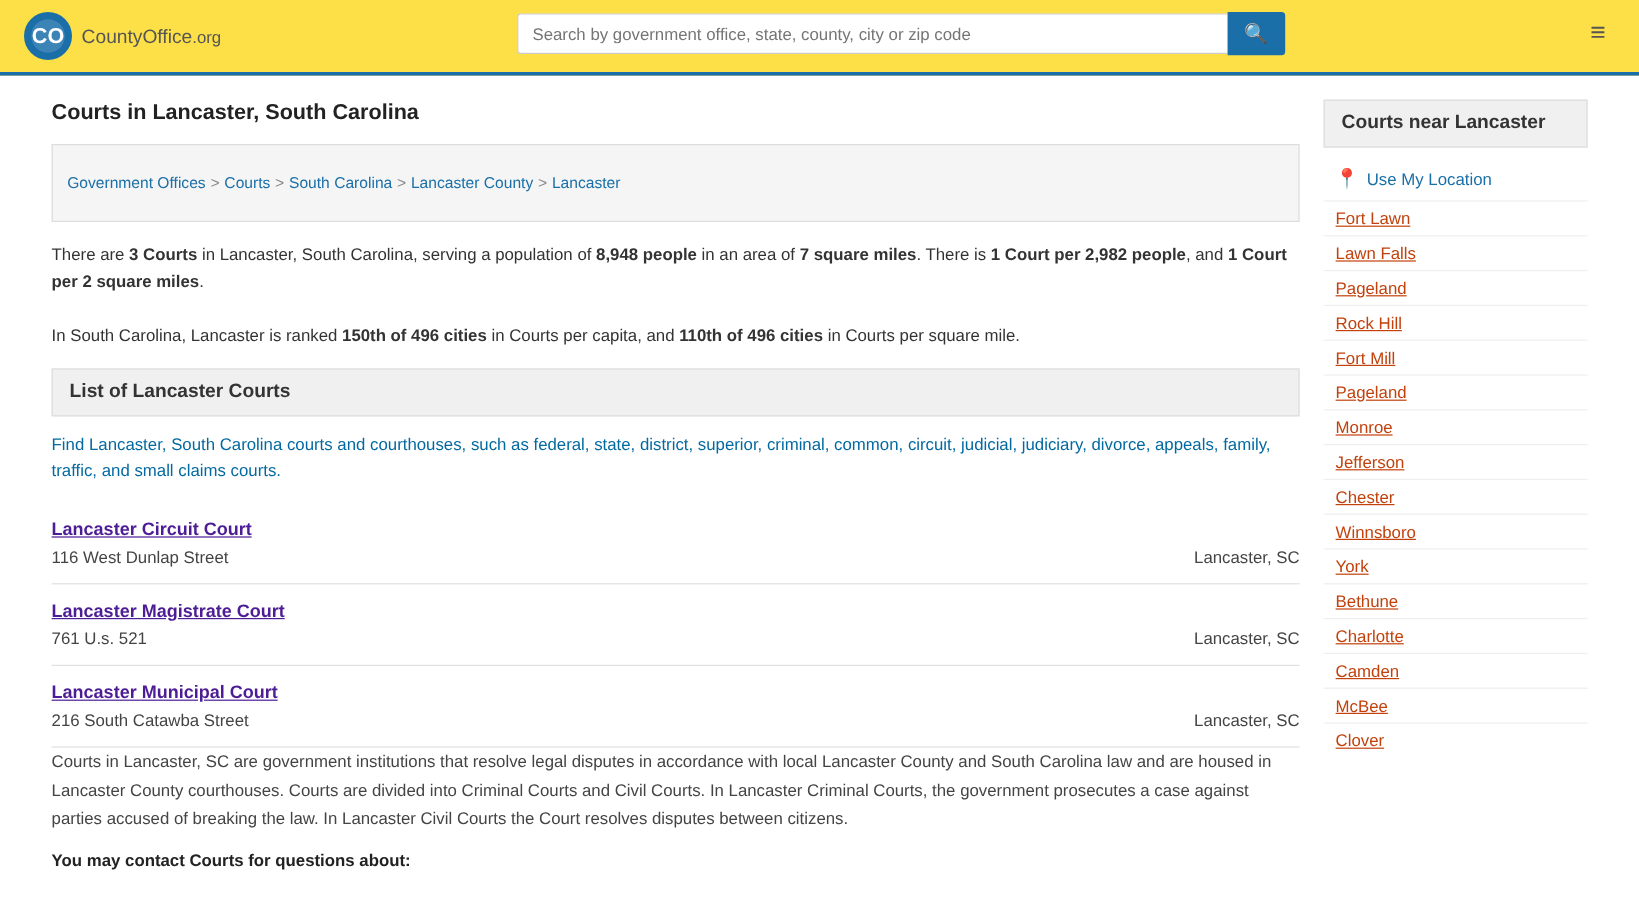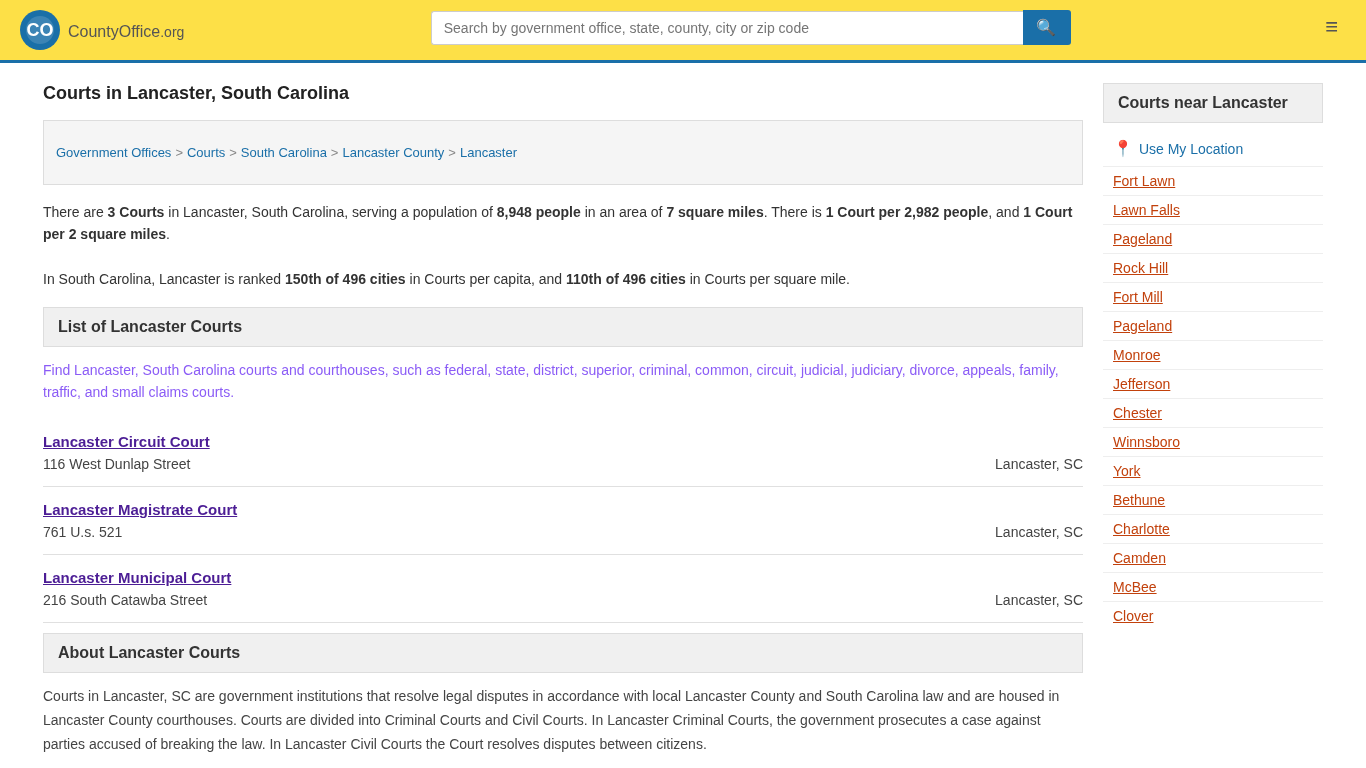--- a/index.html
+++ b/index.html
@@ -130,21 +130,21 @@
       font-weight: bold;
       margin-bottom: 12px;
       margin-top: 10px;
     }
 
     
     .section-desc {
       font-size: 14px;
       line-height: 1.6;
       margin-bottom: 16px;
-      color: #8b5cf6;
+      color: #0369a1;
     }
 
     
     .court-entry {
       border-bottom: 1px solid #e0e0e0;
       padding: 14px 0;
     }
     .court-name {
       font-size: 15px;
       font-weight: bold;
@@ -271,21 +271,20 @@
     </div>
         <div class="court-entry">
       <div class="court-name">Lancaster Municipal Court</div>
       <div class="court-details">
         <span>216 South Catawba Street</span>
         <span>Lancaster, SC</span>
       </div>
     </div>
       </div>
 
-    <div class="section-header">About Lancaster Courts</div>
     <p id="about-paragraph">Courts in Lancaster, SC are government institutions that resolve legal disputes in accordance with local Lancaster County and South Carolina law and are housed in Lancaster County courthouses. Courts are divided into Criminal Courts and Civil Courts. In Lancaster Criminal Courts, the government prosecutes a case against parties accused of breaking the law. In Lancaster Civil Courts the Court resolves disputes between citizens.</p>
     <p id="contact-line">You may contact Courts for questions about:</p>
 
   </div>
 
   <div id="right-column">
     <div id="sidebar-header">Courts near Lancaster</div>
     <a id="use-my-location" href="#">
       <span class="location-pin">📍</span>
       <span>Use My Location</span>

